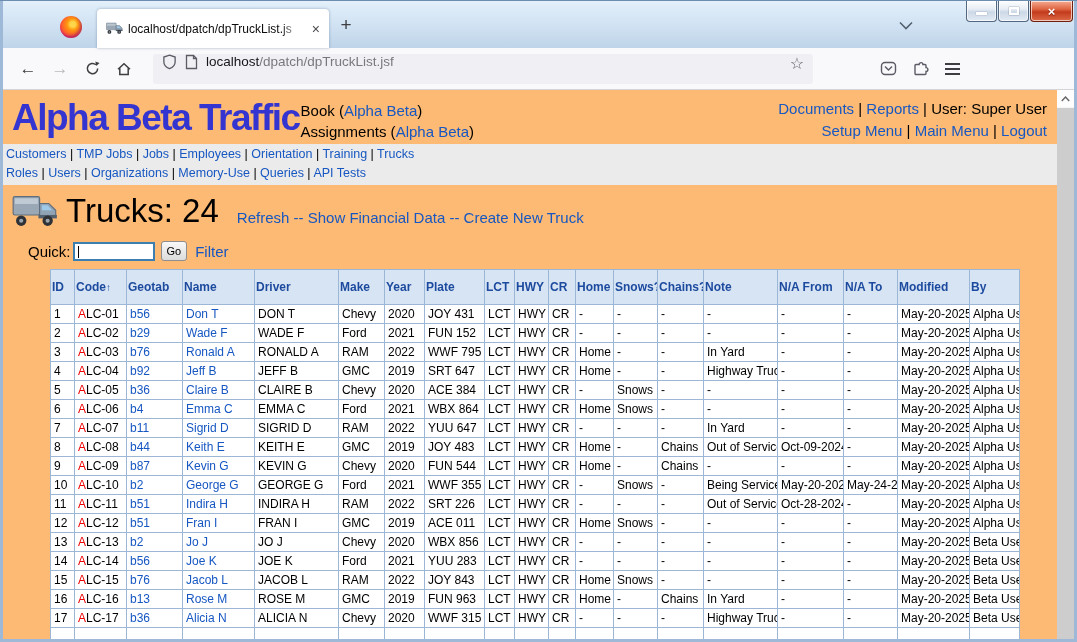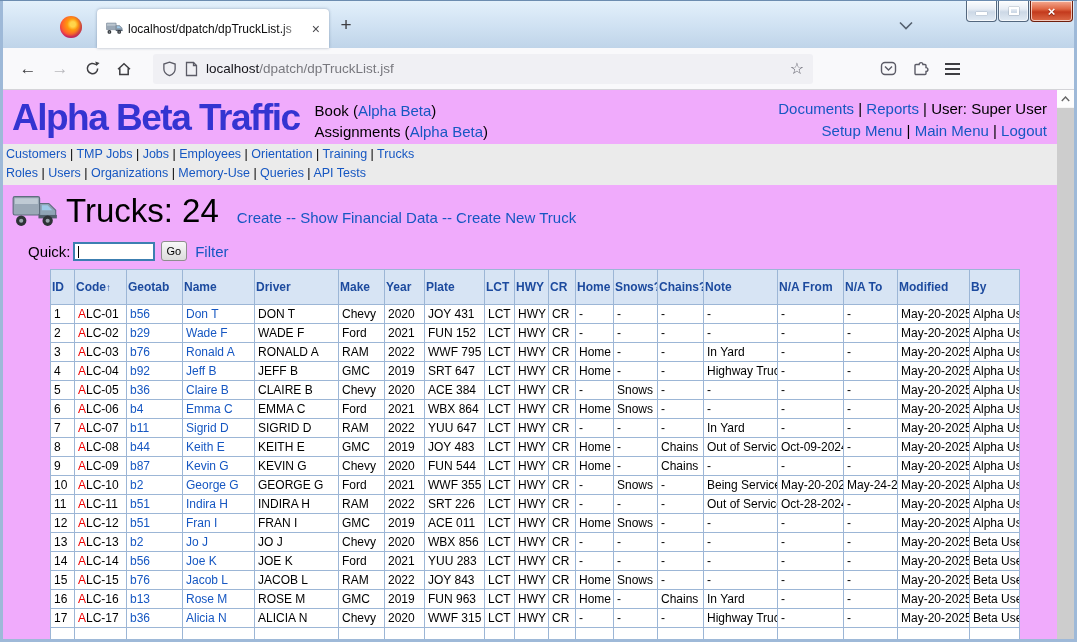--- a/index.html
+++ b/index.html
@@ -31,41 +31,41 @@
     box-shadow:inset 0 0 0 1px rgba(255,255,255,.65);}
   .winbtn.closebtn{width:43px;background:linear-gradient(#f5ab92,#e06643 40%,#c33a1d 55%,#dd6a47);border-color:#6e1f0e;}
   .g-min{width:11px;height:3px;background:#fff;box-shadow:0 0 1px #3c4c60;margin-top:5px;}
   .g-max{width:10px;height:8px;border:2px solid #fff;box-shadow:0 0 1px #3c4c60;}
   .g-close{color:#fff;font-weight:700;font-size:13px;line-height:1;text-shadow:0 1px 1px #7c2010;}
 
   
   .toolbar{height:42px;flex:none;background:#f9f9fb;border-bottom:1px solid #d4d4d8;display:flex;align-items:center;padding:0 10px;gap:2px;}
   .tbtn{width:30px;height:30px;display:flex;align-items:center;justify-content:center;color:#3e3e42;font-size:17px;flex:none;}
   .tbtn.disabled{color:#b8b8bd;}
-  .urlbar{flex:1;max-width:660px;height:30px;background:#f0f0f4;border-radius:3px;display:flex;align-items:center;padding:0 9px;gap:8px;margin-left:12px;margin-right:58px;}
+  .urlbar{flex:1;max-width:660px;height:30px;background:#f0f0f4;border-radius:3px;display:flex;padding:0 9px;gap:8px;margin-left:12px;margin-right:58px;}
   .url{flex:1;font-size:13.5px;white-space:nowrap;overflow:hidden;}
   .url .host{color:#15141a;}
   .url .path{color:#78787e;}
   .star{color:#5b5b66;font-size:16px;}
   .burger{display:flex;flex-direction:column;gap:3px;}
   .burger span{display:block;width:15px;height:2px;background:#3e3e42;}
 
   
-  .content{flex:1;display:flex;overflow:hidden;background:#f0abfc;}
+  .content{flex:1;display:flex;overflow:hidden;background:#fdba74;}
   .page{flex:1;overflow:hidden;}
   .vscroll{width:17px;flex:none;display:flex;flex-direction:column;background:#f5f5f5;}
   .vscroll .up{height:17px;flex:none;display:flex;align-items:center;justify-content:center;background:#fdfdfd;color:#666;}
   .vscroll .thumb{flex:1;background:#cdcdcd;margin-top:1px;}
 
   a.applink{color:var(--link);text-decoration:none;cursor:pointer;white-space:nowrap;}
   .sep{color:#000;}
 
   .page-header{display:flex;align-items:flex-start;padding:5px 10px 2px 9px;}
   .logo{font-size:37px;font-weight:700;color:var(--logo);letter-spacing:-1.5px;line-height:1.25;white-space:nowrap;}
-  .mid{margin-left:15px;font-size:15px;line-height:21px;padding-top:5px;color:#000;white-space:nowrap;}
+  .mid{margin-left:1px;font-size:15px;line-height:21px;padding-top:5px;color:#000;white-space:nowrap;}
   .hdr-right{margin-left:auto;text-align:right;font-size:15px;line-height:22px;padding-top:3px;white-space:nowrap;}
 
   .navband{background:#EBEBEB;padding:1px 0 2px 3px;font-size:12.5px;line-height:19px;}
   .navband .row{white-space:nowrap;}
 
   .heading-row{display:flex;align-items:center;padding:7px 8px 0 9px;}
   .truck-icon{width:46px;height:37px;flex:none;}
   .page-title{font-size:33px;color:#000;margin-left:8px;white-space:nowrap;}
   .actions{margin-left:18px;font-size:15px;padding-top:12px;white-space:nowrap;}
   .actions .dashsep{color:var(--link);}
@@ -196,21 +196,21 @@
           <rect x="2.5" y="4.5" width="20" height="5" fill="#c6d0d9" opacity="0.85"></rect>
           <path d="M24 9 h8 l6 6 v5 h-14 z" fill="#8fa3b5" stroke="#5f6e7e"></path>
           <path d="M26 10.5 h5 l4 4.5 h-9 z" fill="#9fc9e8"></path>
           <rect x="23" y="19" width="16" height="3" fill="#53606e"></rect>
           <circle cx="8" cy="24" r="4.5" fill="#2e3237"></circle>
             <circle cx="8" cy="24" r="1.8" fill="#9aa4ad"></circle>
           <circle cx="31" cy="24" r="4.5" fill="#2e3237"></circle>
             <circle cx="31" cy="24" r="1.8" fill="#9aa4ad"></circle>
         </svg>
         <div class="page-title">Trucks: 24</div>
-        <div class="actions" id="actions"><a class="applink">Create</a><span class="dashsep"> -- </span><a class="applink">Show Financial Data</a><span class="dashsep"> -- </span><a class="applink">Create New Truck</a></div>
+        <div class="actions" id="actions"><a class="applink">Refresh</a><span class="dashsep"> -- </span><a class="applink">Show Financial Data</a><span class="dashsep"> -- </span><a class="applink">Create New Truck</a></div>
       </div>
 
       <div class="quick-row">
         <span class="quick-label">Quick:</span>
         <span class="quick-input">
             <span class="caret"></span>
           </span>
         <button class="go-btn">Go</button>
         <a class="applink filter">Filter</a>
       </div>

